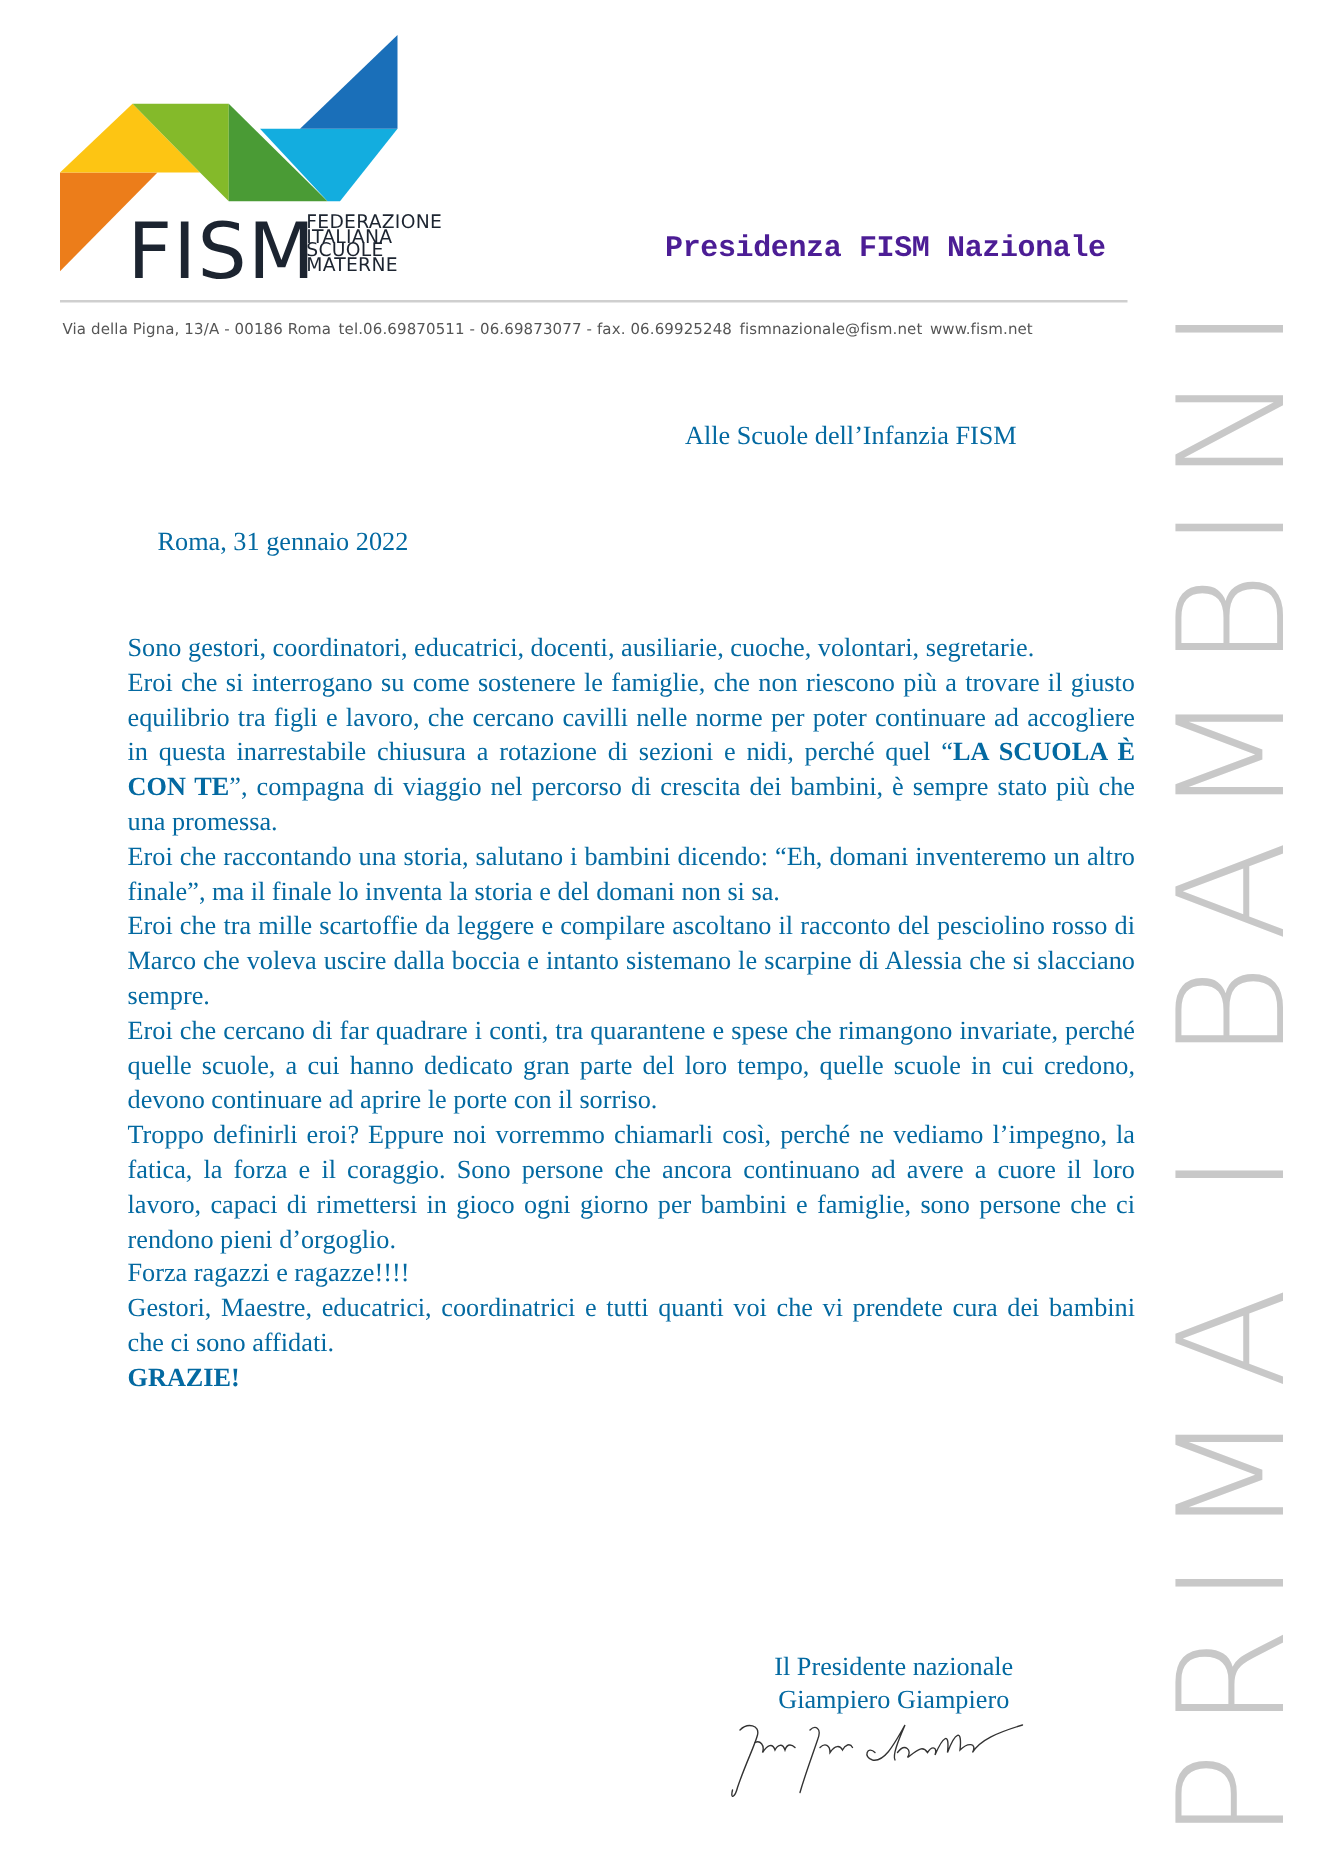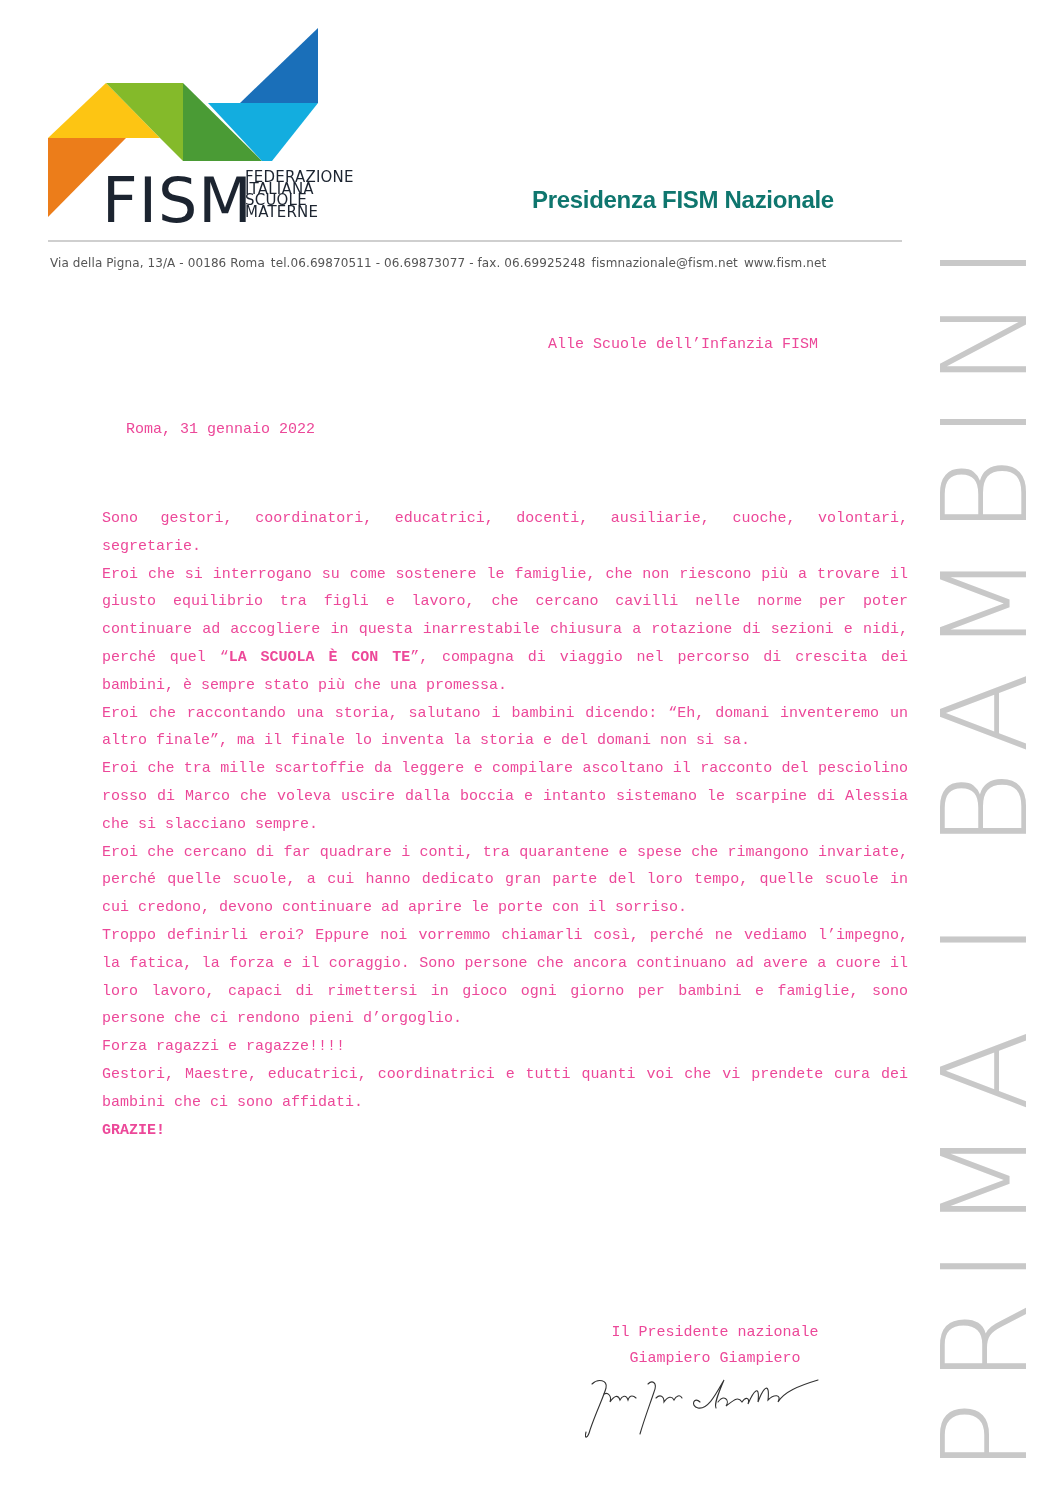--- a/index.html
+++ b/index.html
@@ -5,29 +5,29 @@
   html, body { margin: 0; padding: 0; background: #ffffff; }
   body { width: 1058px; height: 1497px; position: relative; overflow: hidden; }
   .page { position: absolute; left: 0; top: 0; width: 1058px; height: 1497px; background: #fff; }
 
   .logo { position: absolute; left: 40px; top: 20px; width: 300px; height: 205px; }
   .logo svg { position: absolute; left: 0; top: 0; }
   .logo-fism { position: absolute; left: 62px; top: 150px; font-family: "DejaVu Sans", sans-serif; font-size: 62px; line-height: 62px; color: #1c2430; letter-spacing: 1px; font-weight: 500; }
   .logo-sub { position: absolute; left: 205px; top: 152px; font-family: "DejaVu Sans", sans-serif; font-size: 15px; line-height: 11.5px; color: #1c2430; letter-spacing: 0.2px; }
   .logo-sub div { white-space: nowrap; }
 
-  .header-title { position: absolute; left: 532px; top: 186px; font-family: Liberation Sans, sans-serif; font-weight: bold; font-size: 24px; color: #0f766e; white-space: nowrap; letter-spacing: -0.3px; }
+  .header-title { position: absolute; left: 532px; top: 186px; font-family: Liberation Mono, monospace; font-weight: bold; font-size: 24px; color: #4c1d95; white-space: nowrap; letter-spacing: -0.3px; }
   .header-rule { position: absolute; left: 48px; top: 240px; width: 854px; height: 2px; background: #cfcfcf; }
   .contact-line { position: absolute; left: 50px; top: 256px; font-family: "DejaVu Sans", sans-serif; font-size: 12px; color: #555555; white-space: nowrap; letter-spacing: 0.1px; }
   .contact-line span { margin-right: 6px; }
 
   .vertical-wrap { position: absolute; left: 930px; top: 230px; width: 110px; height: 1240px; }
   .vertical-text { position: absolute; left: 50%; top: 50%; transform: translate(-50%, -50%) rotate(-90deg); font-family: "DejaVu Sans", sans-serif; font-weight: 200; font-size: 118px; line-height: 118px; color: #c8c8c8; white-space: nowrap; letter-spacing: 18px; -webkit-text-stroke: 0; }
 
-  .letter { font-family: Liberation Mono, monospace; font-size: 15px; color: #ec4899; }
+  .letter { font-family: Liberation Serif, serif; font-size: 21px; color: #0369a1; }
   .recipient { position: absolute; left: 548px; top: 336px; white-space: nowrap; }
   .date { position: absolute; left: 102px; top: 421px; white-space: nowrap; margin-left: 24px; }
   .body-text { position: absolute; left: 102px; top: 505px; width: 806px; line-height: 27.8px; text-align: justify; }
   .body-text p { margin: 0; }
   .body-text p.last-left { text-align-last: left; }
   .b { font-weight: bold; }
 
   .signature-block { position: absolute; left: 590px; top: 1320px; width: 250px; text-align: center; line-height: 26px; }
   .sig-drawing { position: absolute; left: 578px; top: 1372px; width: 270px; height: 72px; }
 </style>

